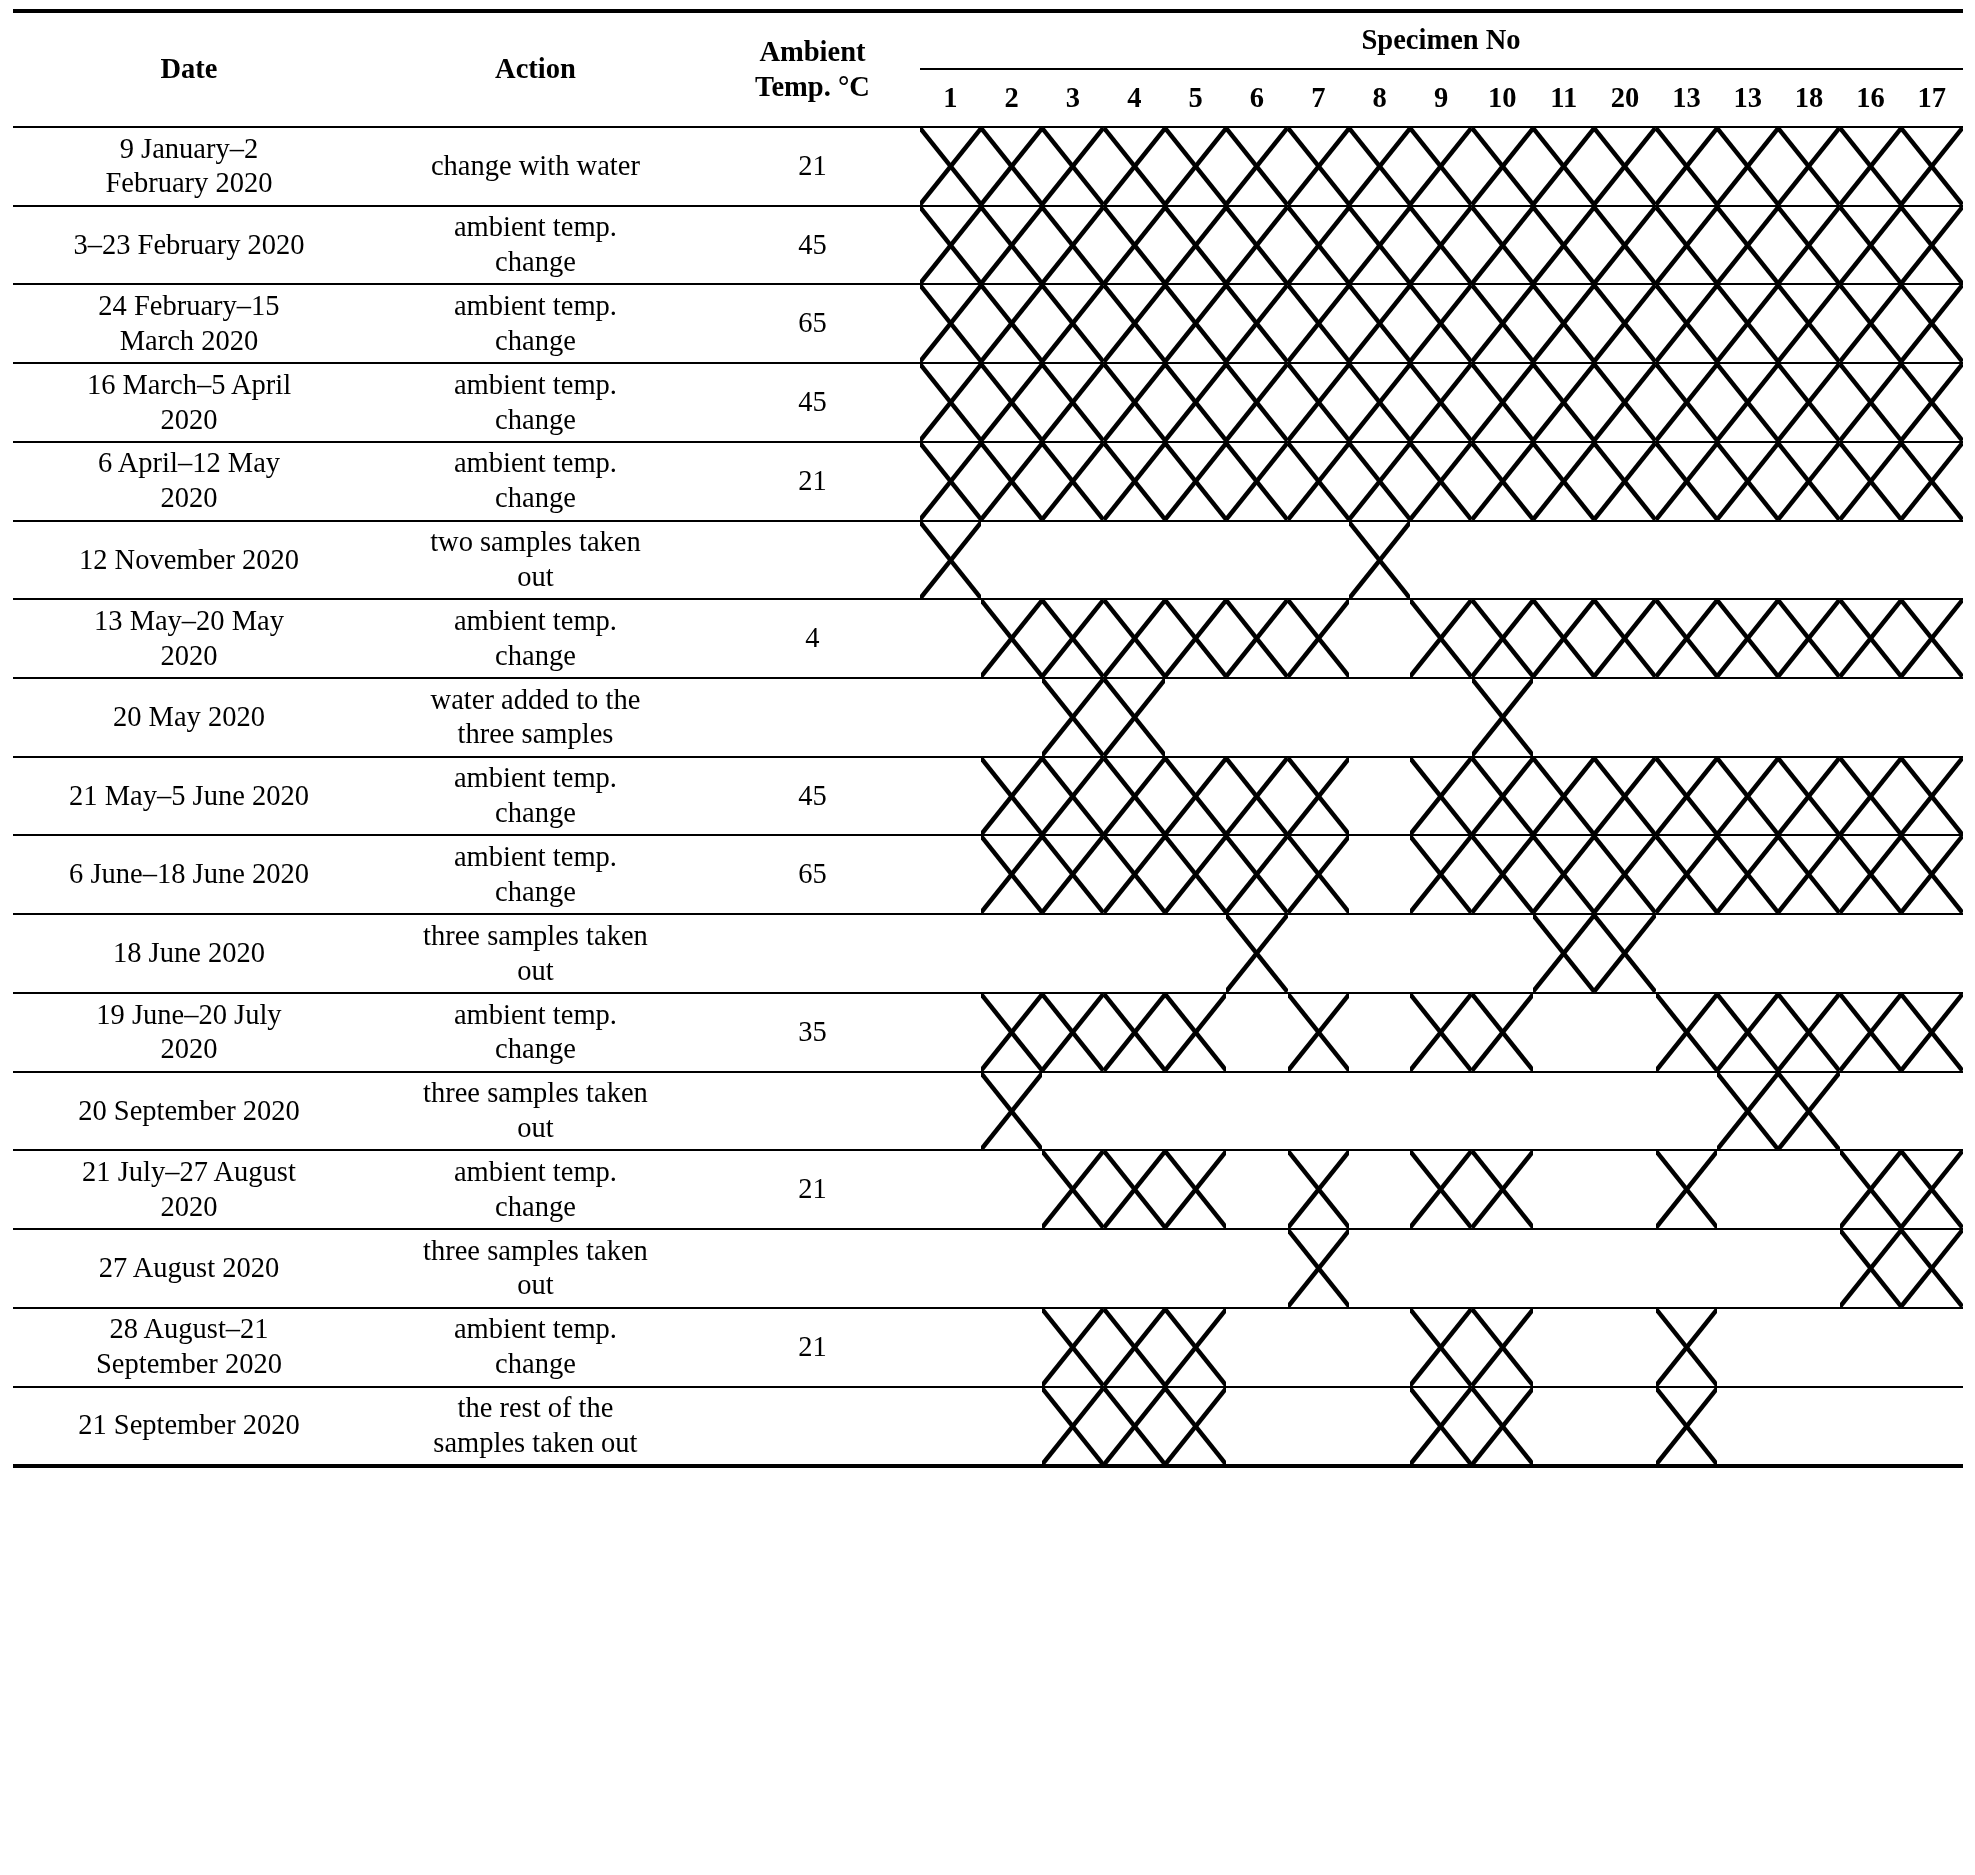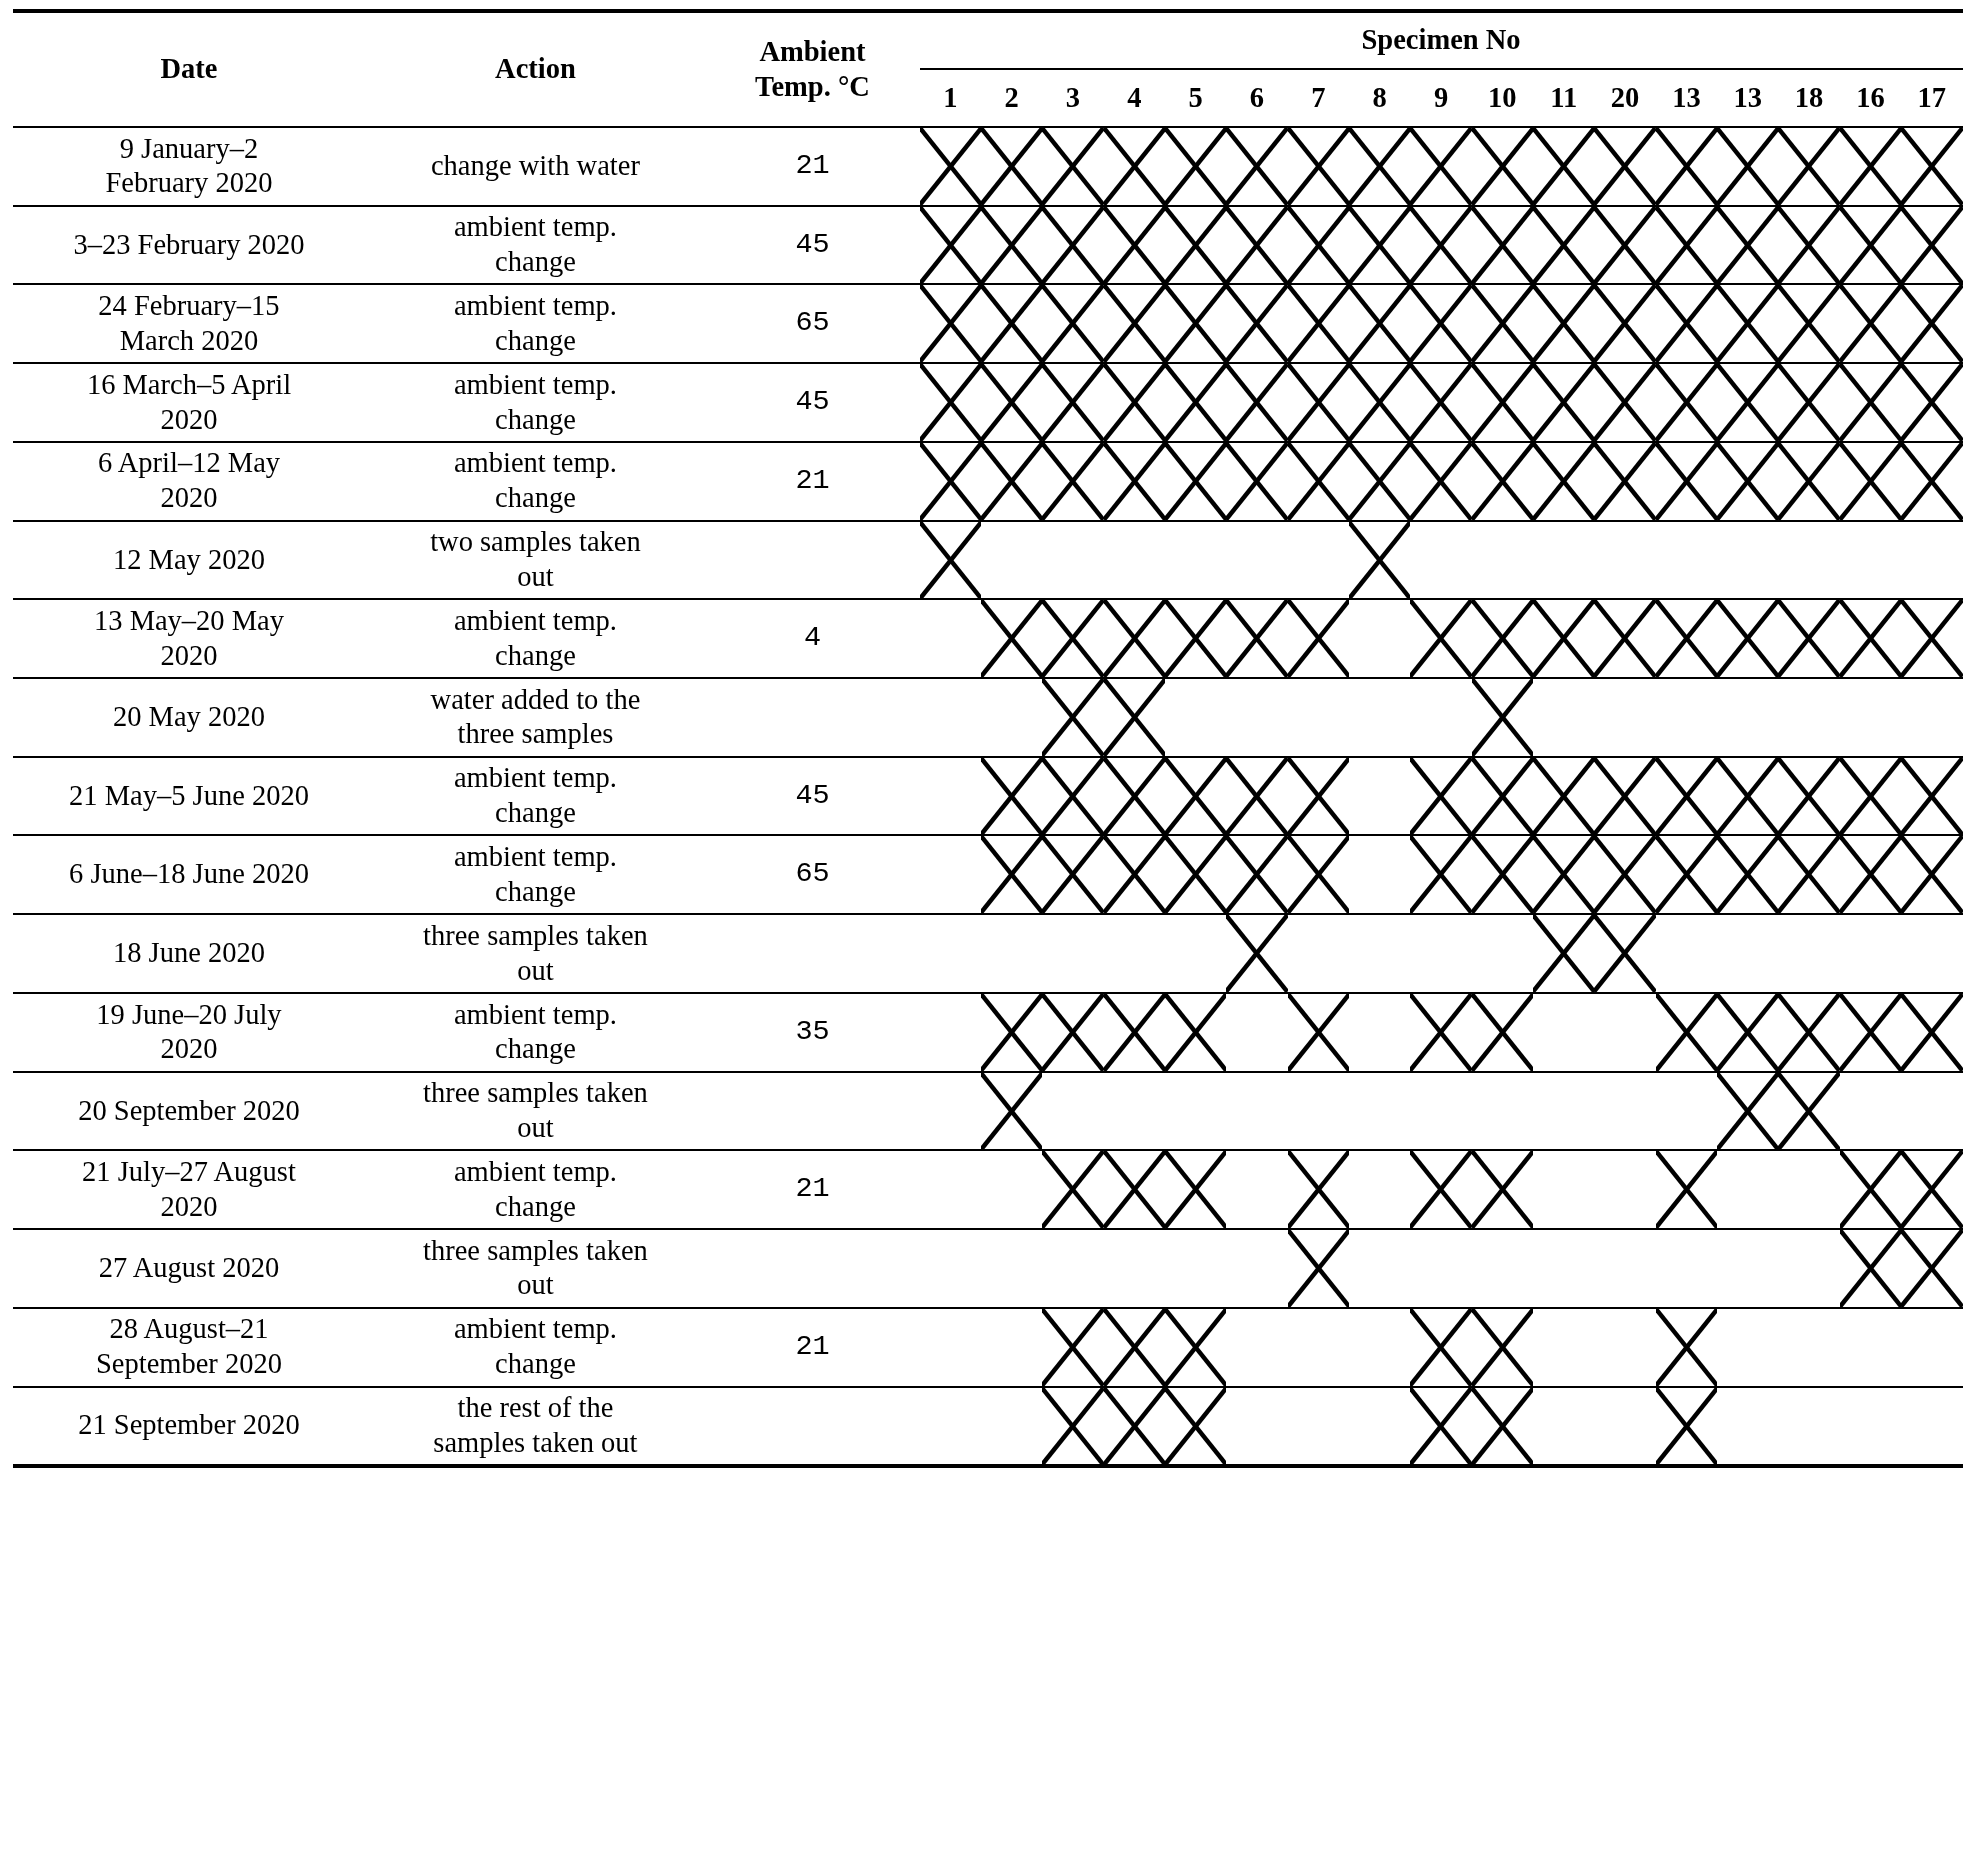--- a/index.html
+++ b/index.html
@@ -41,21 +41,20 @@
   thead tr.hrow1 { height: 58px; }
   thead tr.hrow2 { height: 58px; }
   tbody tr { height: 76px; }
   tbody td { border-bottom: 2.2px solid #000; }
   td.t-date, td.t-action {
     white-space: pre-line;
     padding: 3.6px 13.3px;
   }
   td.t-temp {
     padding: 3.6px 4.4px;
-    font-family: Liberation Mono, monospace;
   }
   td.mark-cell {
     position: relative;
     padding: 0;
   }
   td.mark-cell .xwrap {
     position: absolute;
     top: 0; left: 0; right: 0; bottom: 0;
   }
   td.mark-cell svg {
@@ -827,21 +826,21 @@
           <td class="mark-cell">
             <div class="xwrap">
               <svg viewBox="0 0 100 100" preserveAspectRatio="none">
                 <line x1="0" y1="0" x2="100" y2="100" stroke="#000000" stroke-width="4.5" vector-effect="non-scaling-stroke"></line>
                 <line x1="100" y1="0" x2="0" y2="100" stroke="#000000" stroke-width="4.5" vector-effect="non-scaling-stroke"></line>
               </svg>
             </div>
           </td>
         </tr>
         <tr>
-          <td class="t-date">12 May 2020</td>
+          <td class="t-date">12 November 2020</td>
           <td class="t-action">two samples taken
 out</td>
           <td class="t-temp"></td>
           <td class="mark-cell">
             <div class="xwrap">
               <svg viewBox="0 0 100 100" preserveAspectRatio="none">
                 <line x1="0" y1="0" x2="100" y2="100" stroke="#000000" stroke-width="4.5" vector-effect="non-scaling-stroke"></line>
                 <line x1="100" y1="0" x2="0" y2="100" stroke="#000000" stroke-width="4.5" vector-effect="non-scaling-stroke"></line>
               </svg>
             </div>

